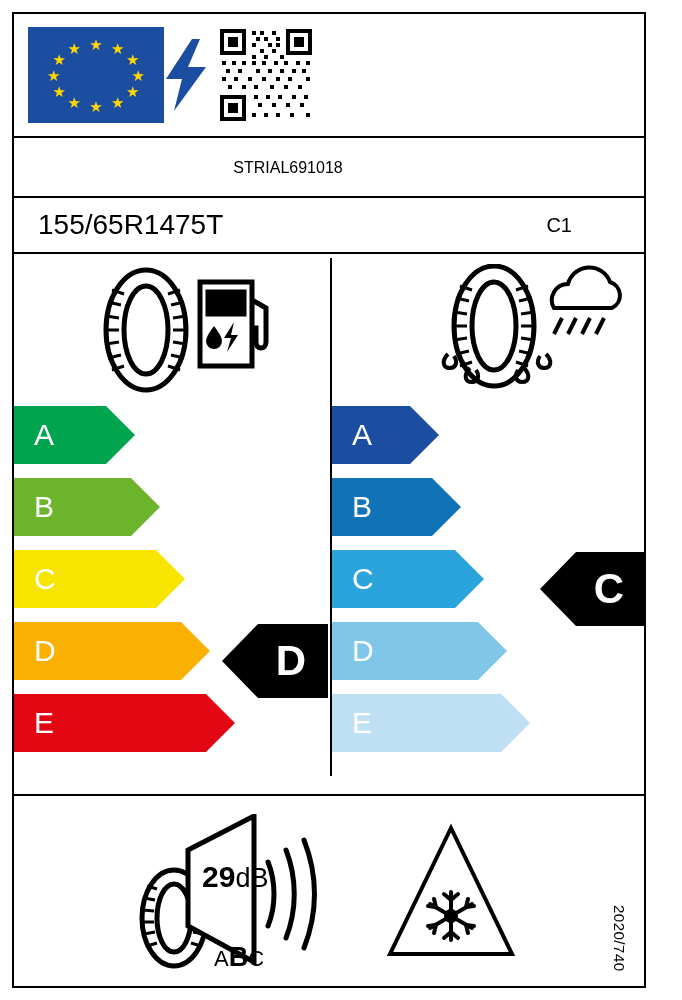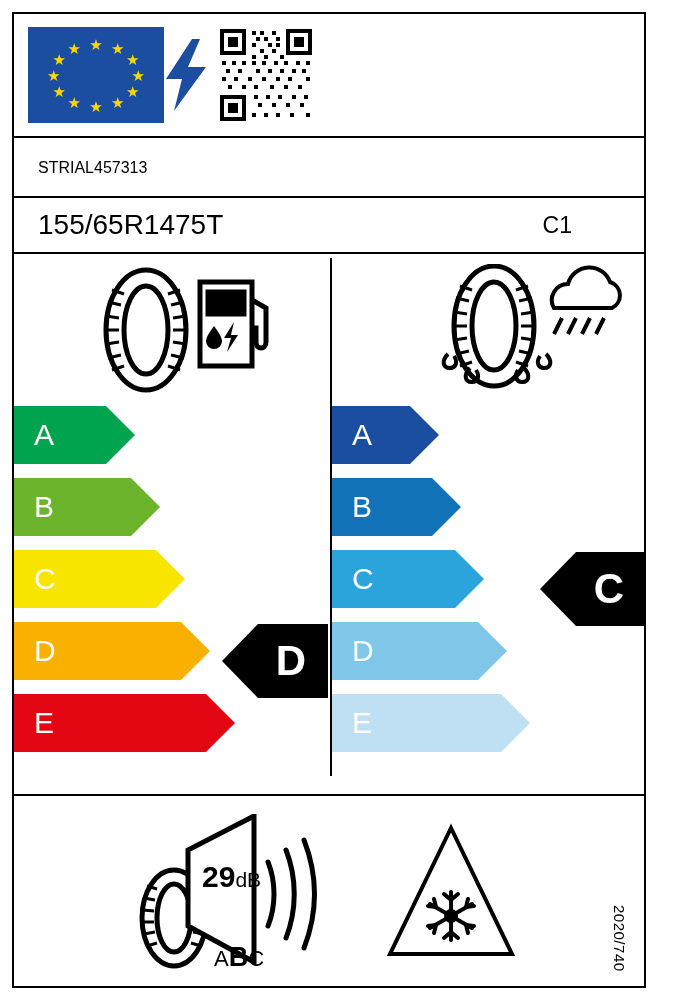--- a/index.html
+++ b/index.html
@@ -88,21 +88,21 @@
 
   
   .brand-row {
     position: absolute;
     left: 14px;
     top: 140px;
     width: 548px;
     height: 56px;
     display: flex;
     align-items: center;
-    justify-content: flex-start;
+    justify-content: center;
     padding: 0 24px;
     box-sizing: border-box;
   }
 
   
   .size-row {
     position: absolute;
     left: 14px;
     top: 198px;
     width: 582px;
@@ -110,21 +110,21 @@
     display: flex;
     align-items: center;
     justify-content: space-between;
     padding: 0 24px;
     box-sizing: border-box;
   }
   .size-text {
     font-size: 28px;
   }
   .class-text {
-    font-size: 23px;
+    font-size: 20px;
   }
 
   
   .panels {
     position: absolute;
     left: 14px;
     top: 254px;
     width: 630px;
     height: 538px;
   }
@@ -229,21 +229,21 @@
   }
   .db-text {
     position: absolute;
     left: 76px;
     top: 46px;
     font-size: 30px;
     font-weight: bold;
   }
   .db-unit {
     font-weight: normal;
-    font-size: 21px;
+    font-size: 27px;
   }
   .noise-class {
     position: absolute;
     left: 88px;
     top: 128px;
     font-size: 22px;
   }
   .noise-class .sel {
     font-size: 27px;
     font-weight: bold;
@@ -365,21 +365,21 @@
           <rect x="88" y="86" width="4" height="4"></rect>
         </g>
       </svg>
     </div>
   </div>
 
   <div class="hr" style="top:136px"></div>
 
   <div class="brand-row">
     <span>STRIAL</span>
-    <span>457313</span>
+    <span>691018</span>
   </div>
   <div class="hr" style="top:196px"></div>
 
   <div class="size-row">
     <span class="size-text">155/65R1475T</span>
     <span class="class-text">C1</span>
   </div>
   <div class="hr" style="top:252px"></div>
 
   <div class="panels">

